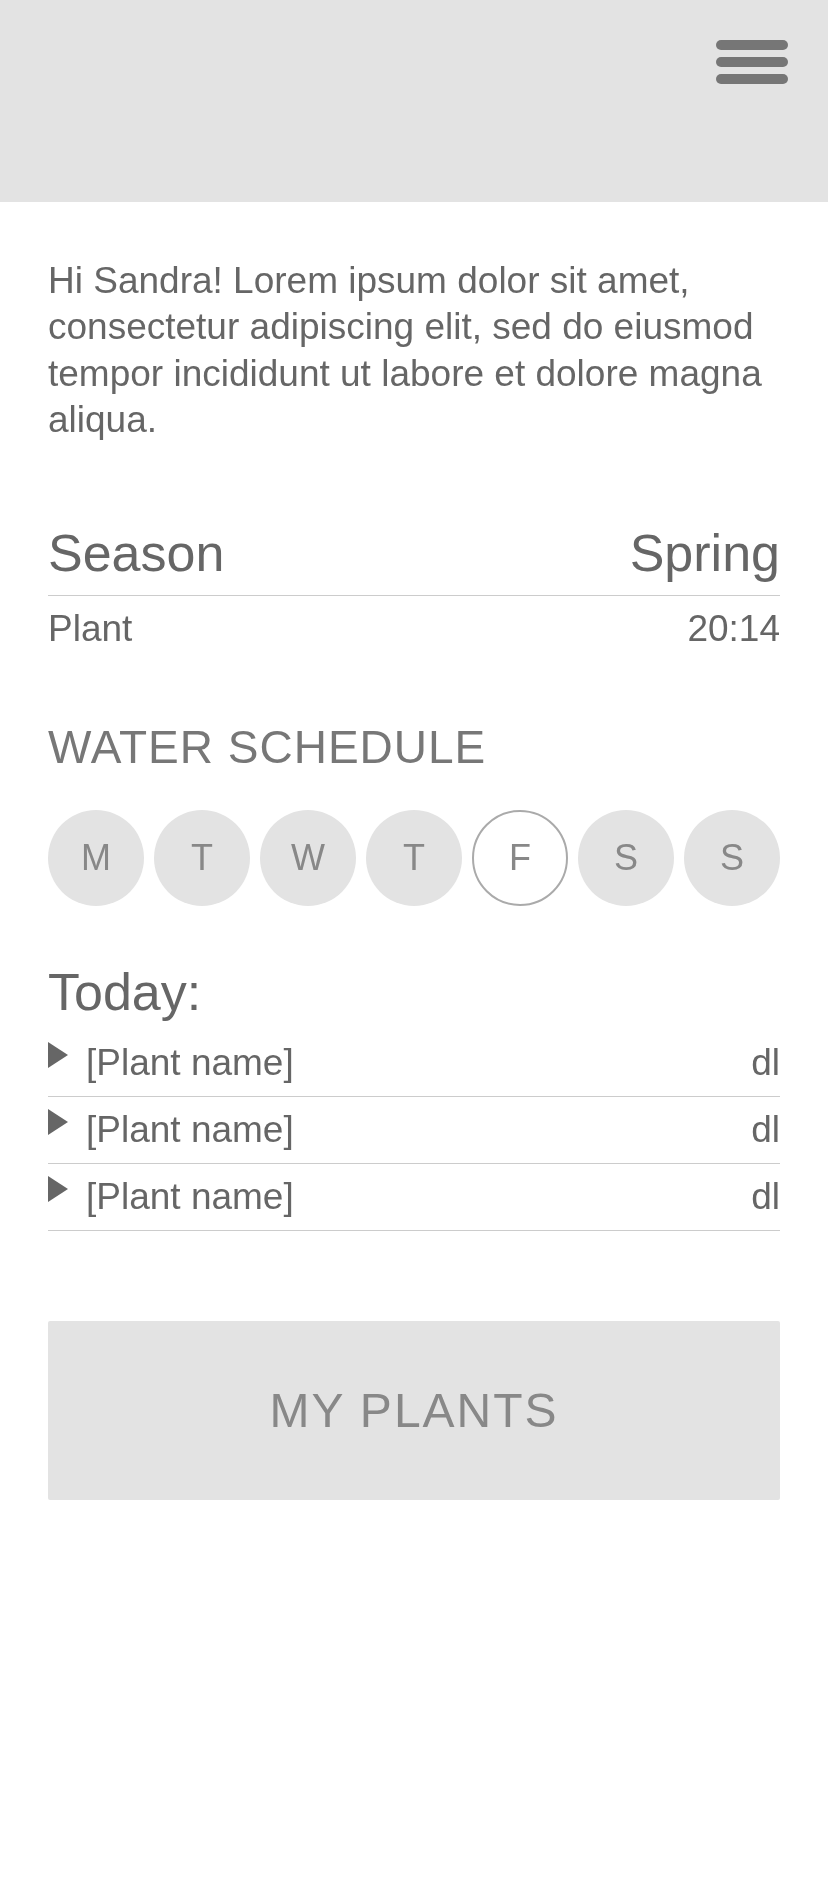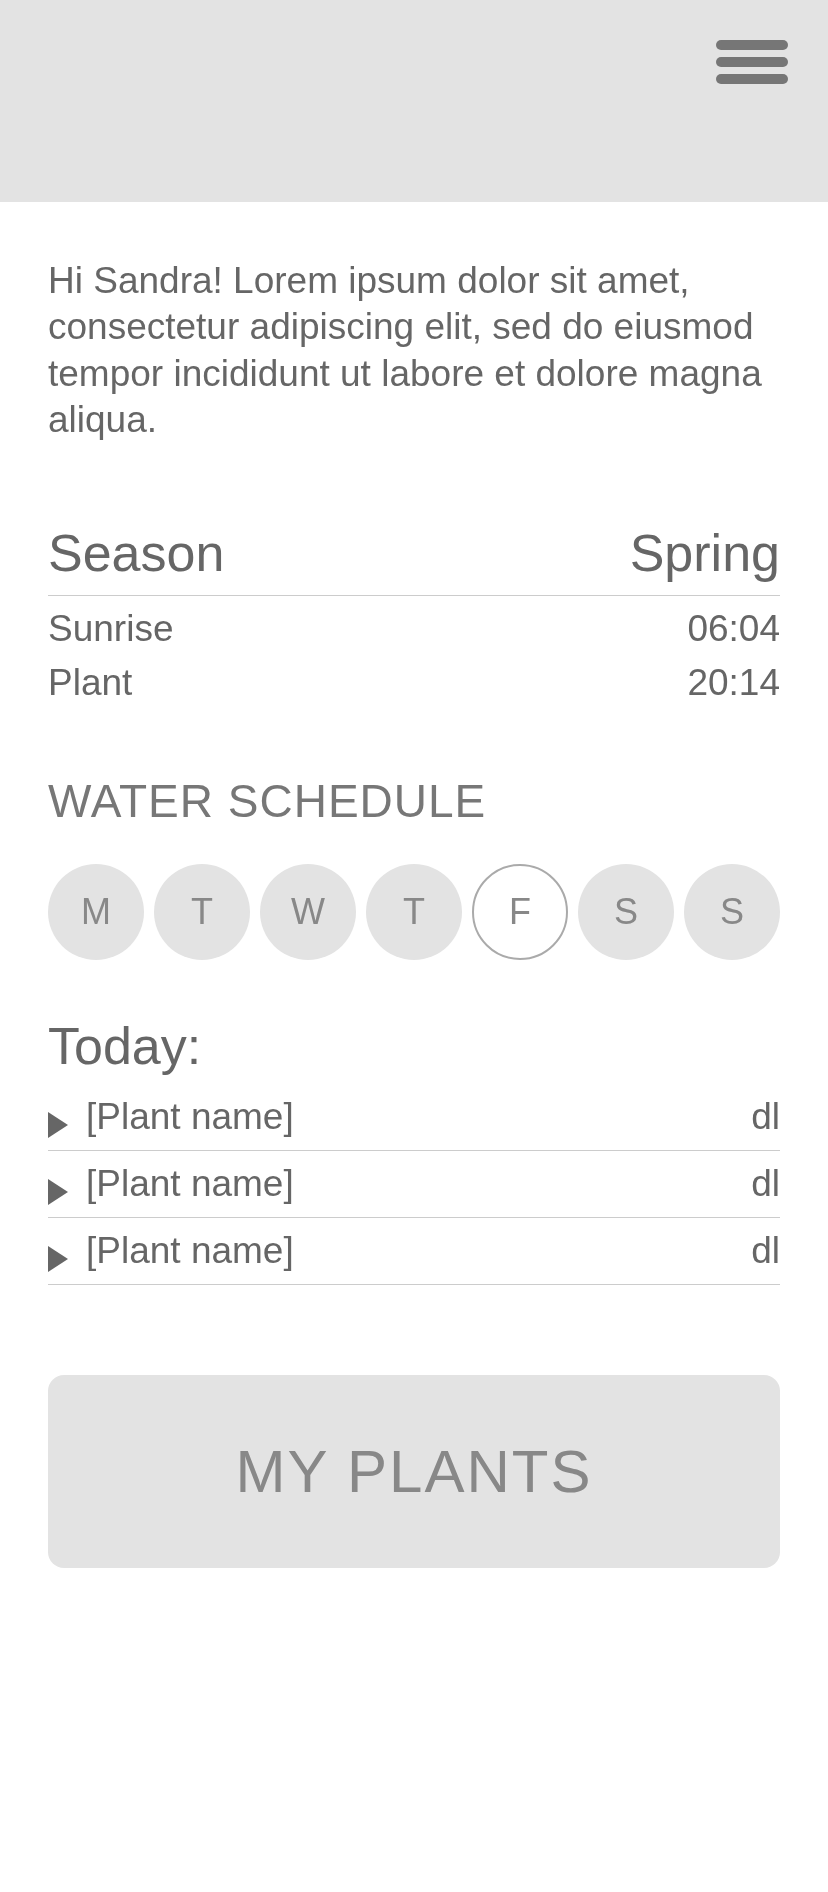--- a/index.html
+++ b/index.html
@@ -112,37 +112,37 @@
     display: flex;
     align-items: center;
     justify-content: space-between;
     border-bottom: 1px solid #ccc;
     padding: 12px 0;
     font-size: 37px;
     color: #666;
   }
   .plant-left {
     display: flex;
-    align-items: flex-end;
+    align-items: flex-start;
     gap: 18px;
   }
   .play {
     width: 0;
     height: 0;
     border-top: 13px solid transparent;
     border-bottom: 13px solid transparent;
     border-left: 20px solid #666;
   }
   .my-plants {
     width: 100%;
     background: #e3e3e3;
     border: none;
-    border-radius: 16px;
+    border-radius: 2px;
     padding: 62px 0;
-    font-size: 60px;
+    font-size: 48px;
     font-weight: 300;
     color: #888;
     letter-spacing: 2px;
     cursor: pointer;
     font-family: inherit;
   }
 </style>
 </head>
 <body>
 
@@ -155,24 +155,20 @@
 </div>
 
 <div class="main">
 
   <p class="greeting">Hi Sandra! Lorem ipsum dolor sit amet, consectetur adipiscing elit, sed do eiusmod tempor incididunt ut labore et dolore magna aliqua.</p>
 
   <div class="info-table">
     <div class="info-row row-season">
       <span>Season</span>
       <span class="value">Spring</span>
-    </div>
-    <div class="info-row row-sun">
-      <span>Sunrise</span>
-      <span>06:04</span>
     </div>
     <div class="info-row row-sun">
       <span>Plant</span>
       <span>20:14</span>
     </div>
   </div>
 
   <h2 class="section-title">WATER SCHEDULE</h2>
 
   <div class="days" id="days-container">

